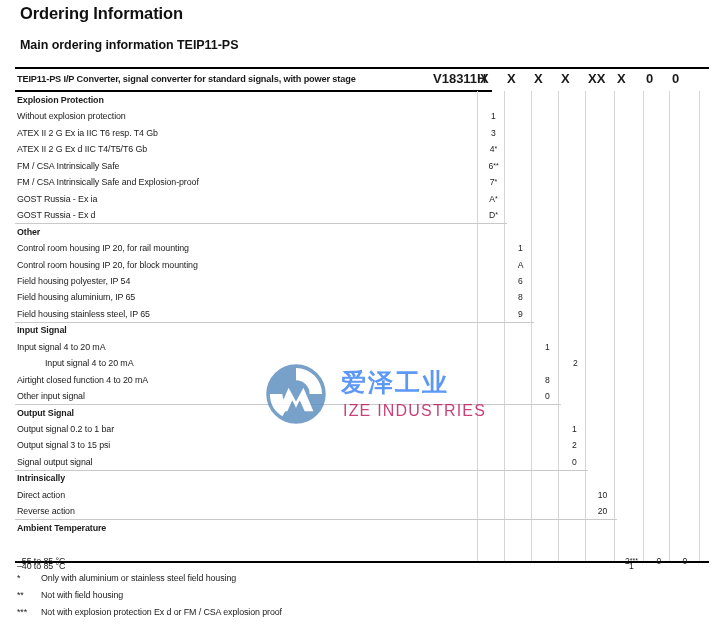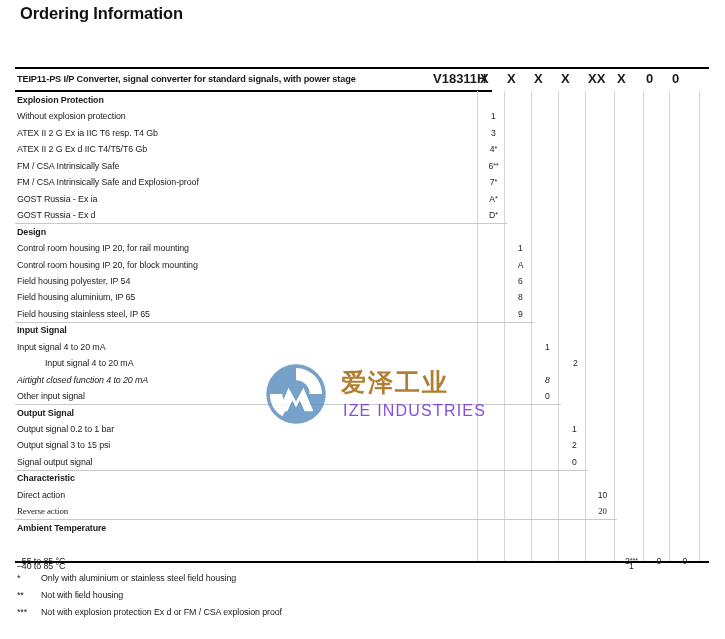--- a/index.html
+++ b/index.html
@@ -172,41 +172,42 @@
   .wm-mark {
     position: absolute;
     left: 0px; top: 3px;
     width: 62px; height: 62px;
   }
   .wm-cn {
     position: absolute;
     left: 76px; top: 6px;
     font-size: 25px;
     font-weight: bold;
-    color: #a16207;
+    color: #3b82f6;
     letter-spacing: 2px;
     font-family: "DejaVu Sans", sans-serif;
     white-space: nowrap;
   }
   .wm-en {
     position: absolute;
     left: 78px; top: 42px;
     font-size: 16px;
-    color: #6d28d9;
+    color: #be185d;
     letter-spacing: 1.2px;
     white-space: nowrap;
     font-family: "Liberation Sans", sans-serif;
   }
 </style>
 </head>
 <body>
 
 <div id="page">
 
   <div class="h1">Ordering Information</div>
+  <div class="h2">Main ordering information TEIP11-PS</div>
 
   <div class="tbl-wrap">
     <div class="rule-top"></div>
 
     <div class="hdr">
       <div class="hdr-title">TEIP11-PS I/P Converter, signal converter for standard signals, with power stage</div>
       <div class="hdr-cell" style="left:418px;width:60px;">V18311H</div>
       <div class="hdr-underline"></div>
       <div id="hdr-cols">
           <div class="hdr-cell" style="left: 465px; width: 27px;">X</div>
@@ -256,21 +257,21 @@
         <div class="srow" style="top: 100.7px;">
           <div class="lbl">GOST Russia - Ex ia</div>
           <div class="val" style="left: 465px; width: 27px;">A<sup>*</sup></div>
         </div>
         <div class="srow" style="top: 117.15px;">
           <div class="lbl">GOST Russia - Ex d</div>
           <div class="val" style="left: 465px; width: 27px;">D<sup>*</sup></div>
         </div>
         <div class="sdiv" style="top: 132.1px; width: 492px;"></div>
         <div class="srow" style="top: 133.6px;">
-          <div class="lbl cat">Design</div>
+          <div class="lbl cat">Other</div>
         </div>
         <div class="srow" style="top: 150.05px;">
           <div class="lbl">Control room housing IP 20, for rail mounting</div>
           <div class="val" style="left: 492px; width: 27px;">1</div>
         </div>
         <div class="srow" style="top: 166.5px;">
           <div class="lbl">Control room housing IP 20, for block mounting</div>
           <div class="val" style="left: 492px; width: 27px;">A</div>
         </div>
         <div class="srow" style="top: 182.95px;">
@@ -290,21 +291,21 @@
           <div class="lbl cat">Input Signal</div>
         </div>
         <div class="srow" style="top: 248.75px;">
           <div class="lbl">Input signal 4 to 20 mA</div>
           <div class="val" style="left: 519px; width: 27px;">1</div>
         </div>
         <div class="srow" style="top: 265.2px; margin-left: 28px;">
           <div class="lbl">Input signal 4 to 20 mA</div>
           <div class="val" style="left: 519px; width: 27px;">2</div>
         </div>
-        <div class="srow" style="top: 281.65px; font-style: italic;">
+        <div class="srow" style="top: 281.65px;">
           <div class="lbl">Airtight closed function 4 to 20 mA</div>
           <div class="val" style="left: 519px; width: 27px;">8</div>
         </div>
         <div class="srow" style="top: 298.1px;">
           <div class="lbl">Other input signal</div>
           <div class="val" style="left: 519px; width: 27px;">0</div>
         </div>
         <div class="sdiv" style="top: 313.05px; width: 546px;"></div>
         <div class="srow" style="top: 314.55px;">
           <div class="lbl cat">Output Signal</div>
@@ -316,27 +317,27 @@
         <div class="srow" style="top: 347.45px;">
           <div class="lbl">Output signal 3 to 15 psi</div>
           <div class="val" style="left: 546px; width: 27px;">2</div>
         </div>
         <div class="srow" style="top: 363.9px;">
           <div class="lbl">Signal output signal</div>
           <div class="val" style="left: 546px; width: 27px;">0</div>
         </div>
         <div class="sdiv" style="top: 378.85px; width: 573px;"></div>
         <div class="srow" style="top: 380.35px;">
-          <div class="lbl cat">Characteristic</div>
+          <div class="lbl cat">Intrinsically</div>
         </div>
         <div class="srow" style="top: 396.8px;">
           <div class="lbl">Direct action</div>
           <div class="val" style="left: 573px; width: 29px;">10</div>
         </div>
-        <div class="srow" style="top: 413.25px; font-family: Liberation Serif, serif;">
+        <div class="srow" style="top: 413.25px;">
           <div class="lbl">Reverse action</div>
           <div class="val" style="left: 573px; width: 29px;">20</div>
         </div>
         <div class="sdiv" style="top: 428.2px; width: 602px;"></div>
         <div class="srow" style="top: 429.7px;">
           <div class="lbl cat">Ambient Temperature</div>
         </div>
         <div class="srow" style="top: 468px;">
           <div class="lbl">–40 to 85 °C</div>
           <div class="val" style="left: 602px; width: 29px;">1</div>

